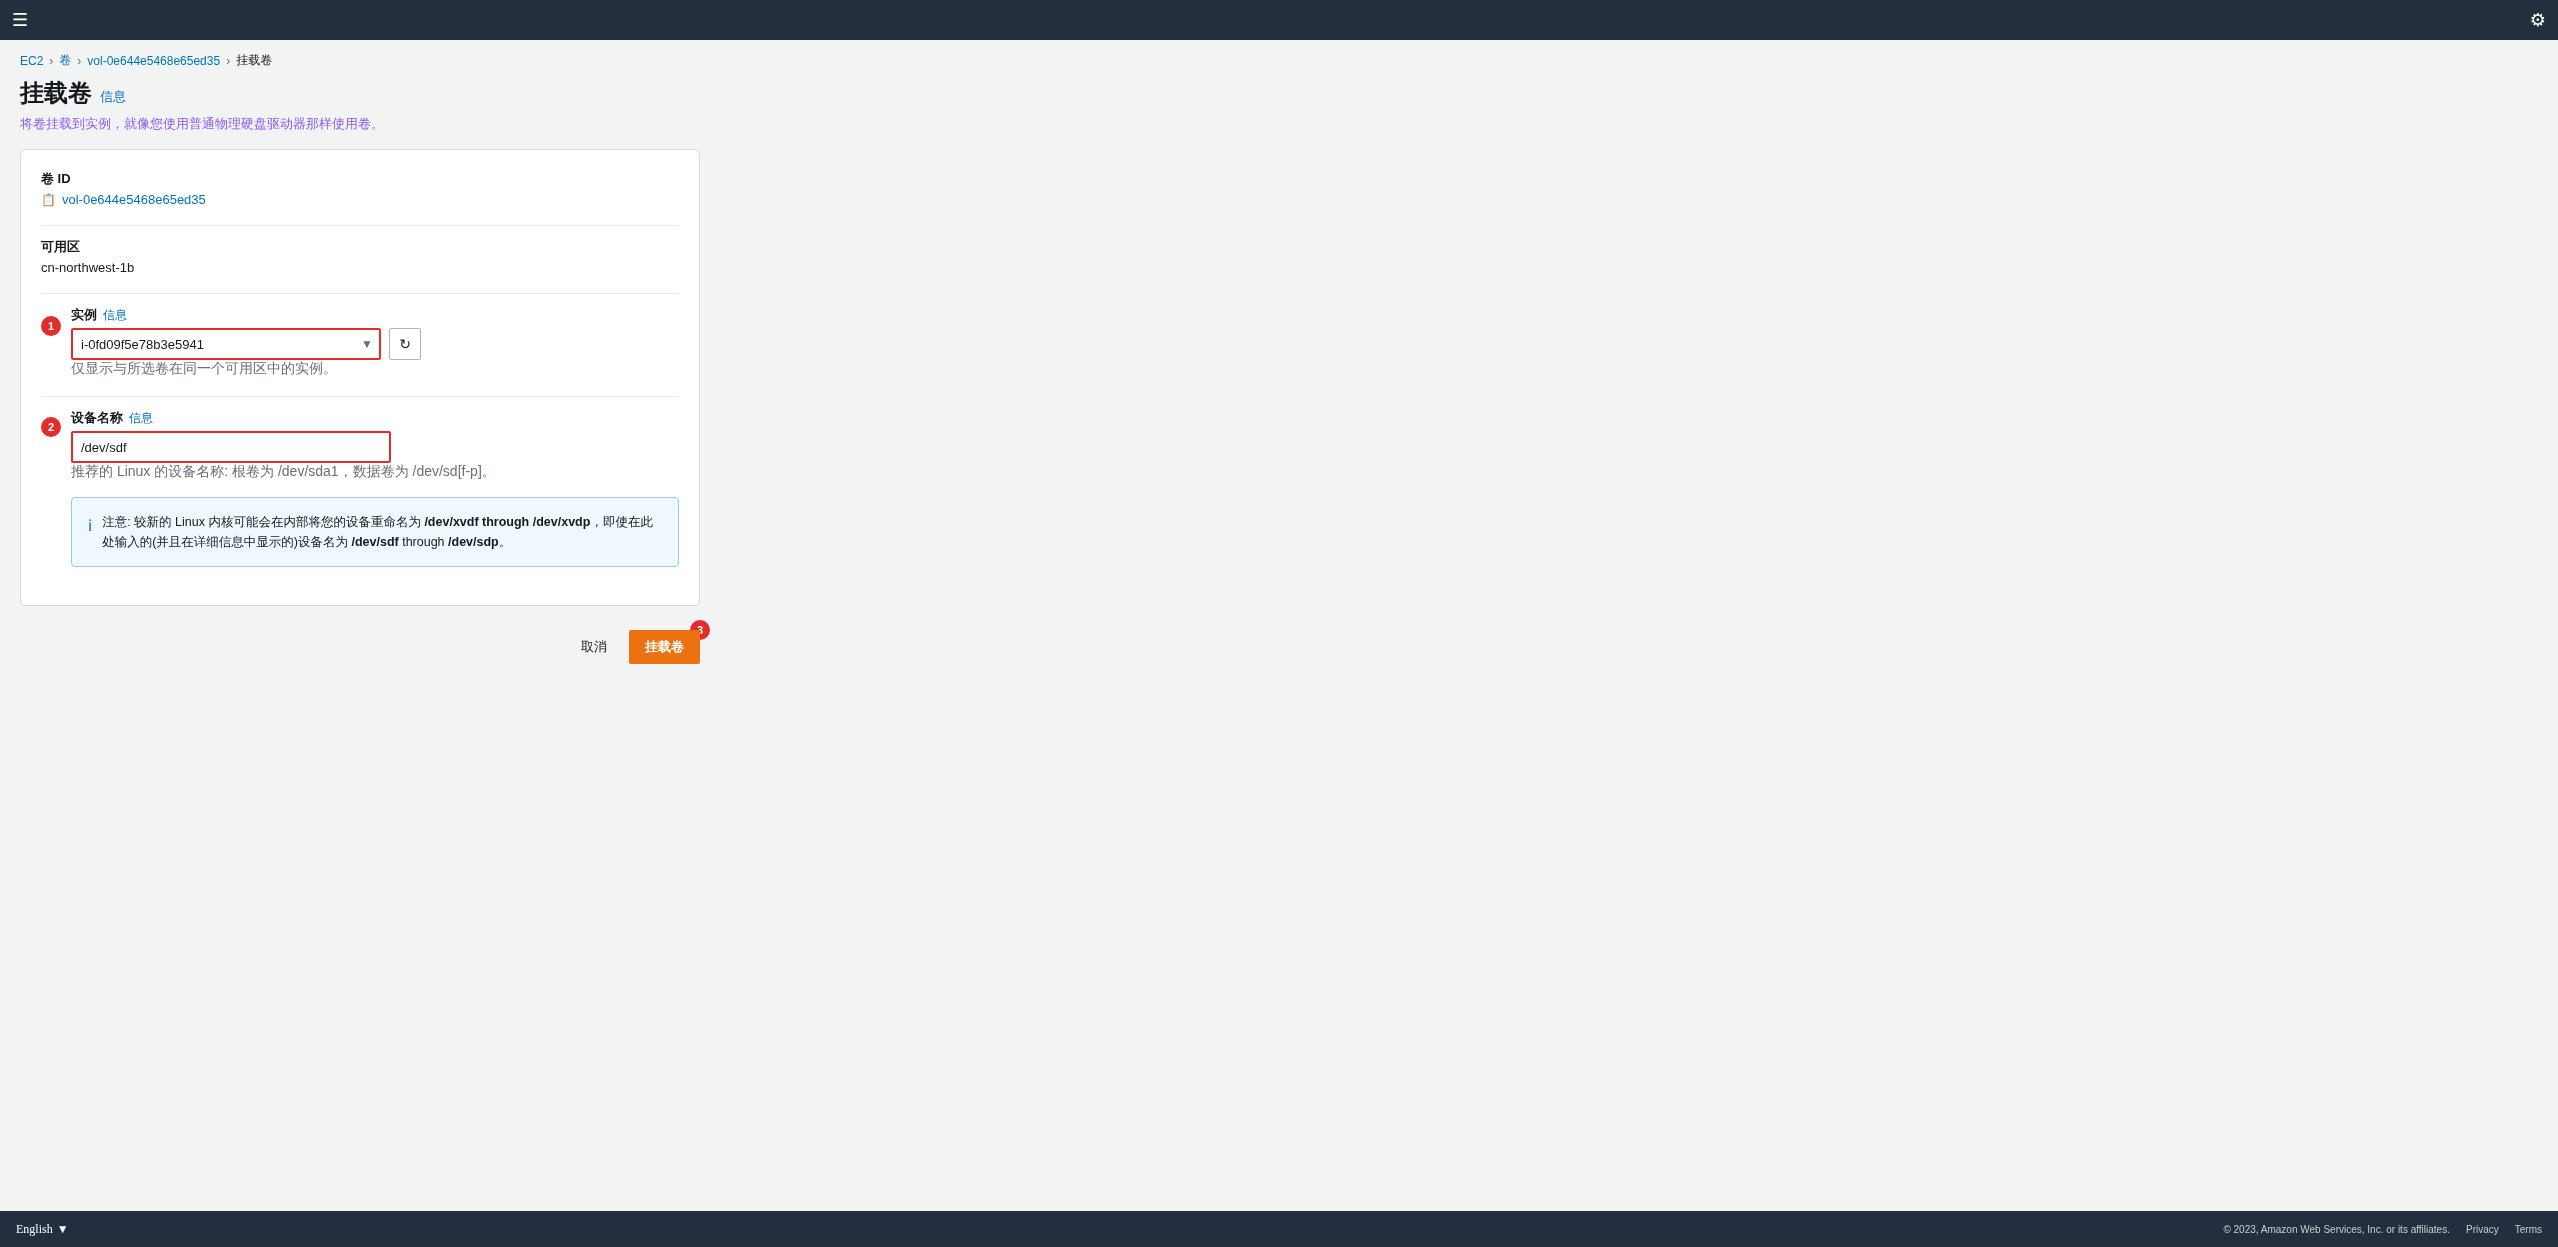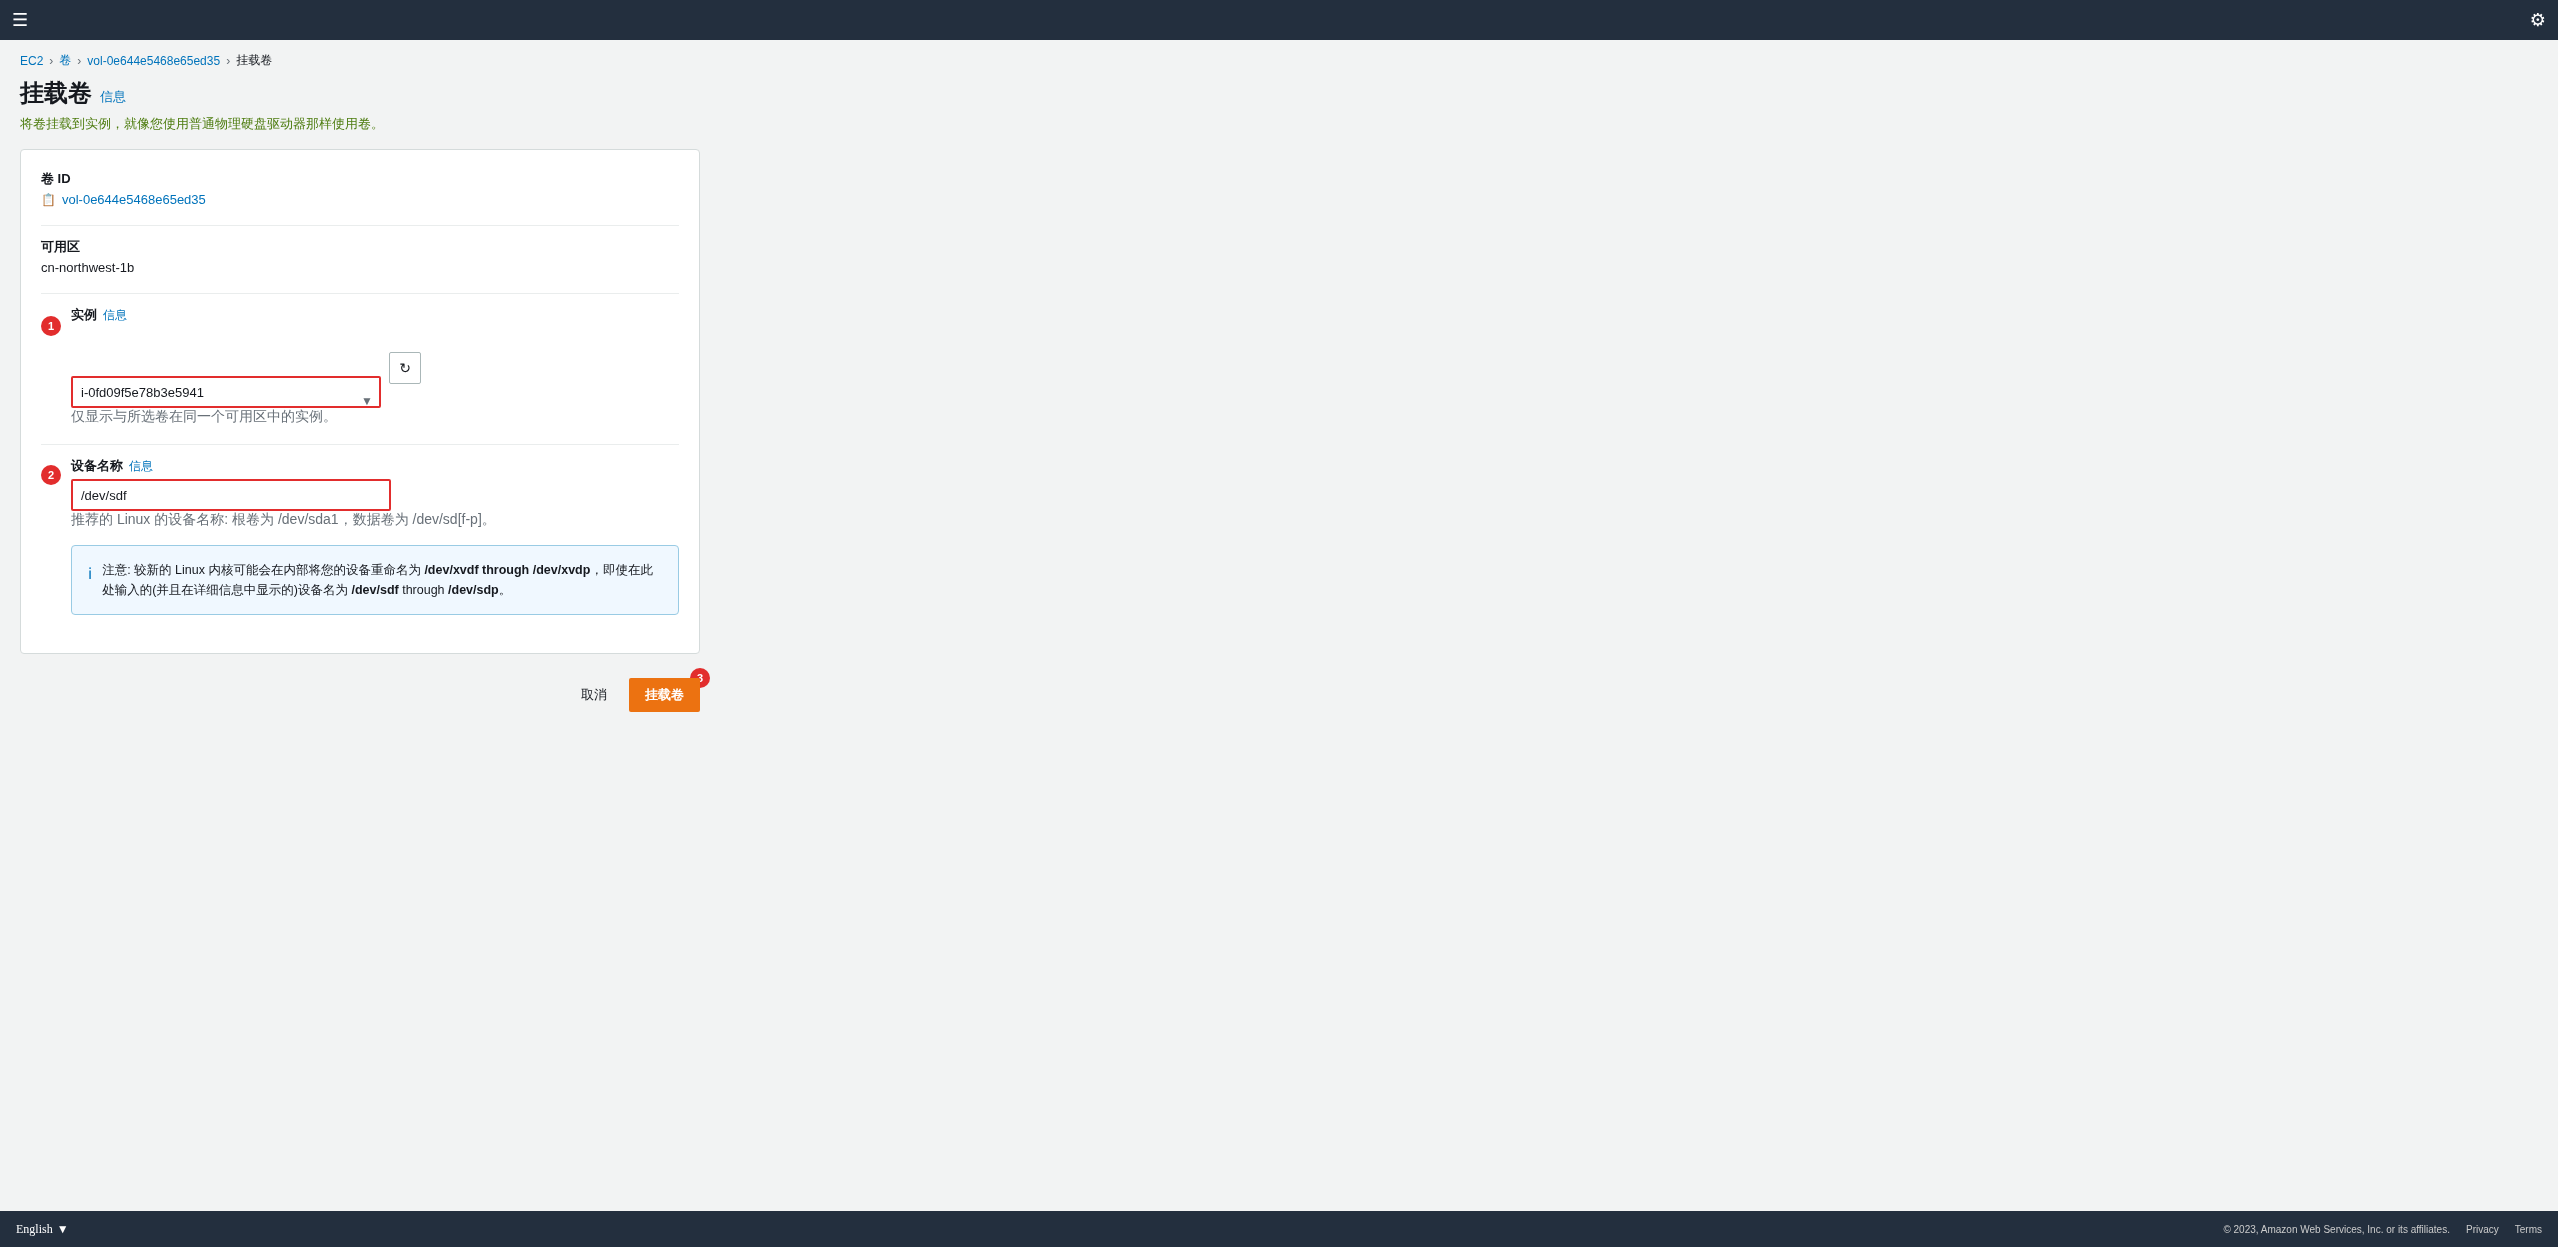--- a/index.html
+++ b/index.html
@@ -76,21 +76,21 @@
     .page-title-info-link {
       font-size: 13px;
       color: #0073bb;
       text-decoration: none;
     }
 
     
     .page-description {
       padding: 2px 20px 16px 20px;
       font-size: 13px;
-      color: #4d7c0f;
+      color: #8b5cf6;
     }
 
     
     .form-card {
       margin: 0 20px;
       background: #fff;
       border: 1px solid #d5dbdb;
       border-radius: 4px;
       max-width: 680px;
     }
@@ -151,22 +151,21 @@
 
     
     .instance-select-row {
       display: flex;
       align-items: center;
       gap: 8px;
     }
     .instance-select-wrapper {
       position: relative;
       display: flex;
-      align-items: flex-end;
-      margin-top: 48px;
+      align-items: center;
     }
     .instance-select {
       width: 310px;
       height: 32px;
       border: 2px solid #e22d2d;
       border-radius: 2px;
       padding: 0 28px 0 8px;
       font-size: 13px;
       appearance: none;
       background: #fff;

